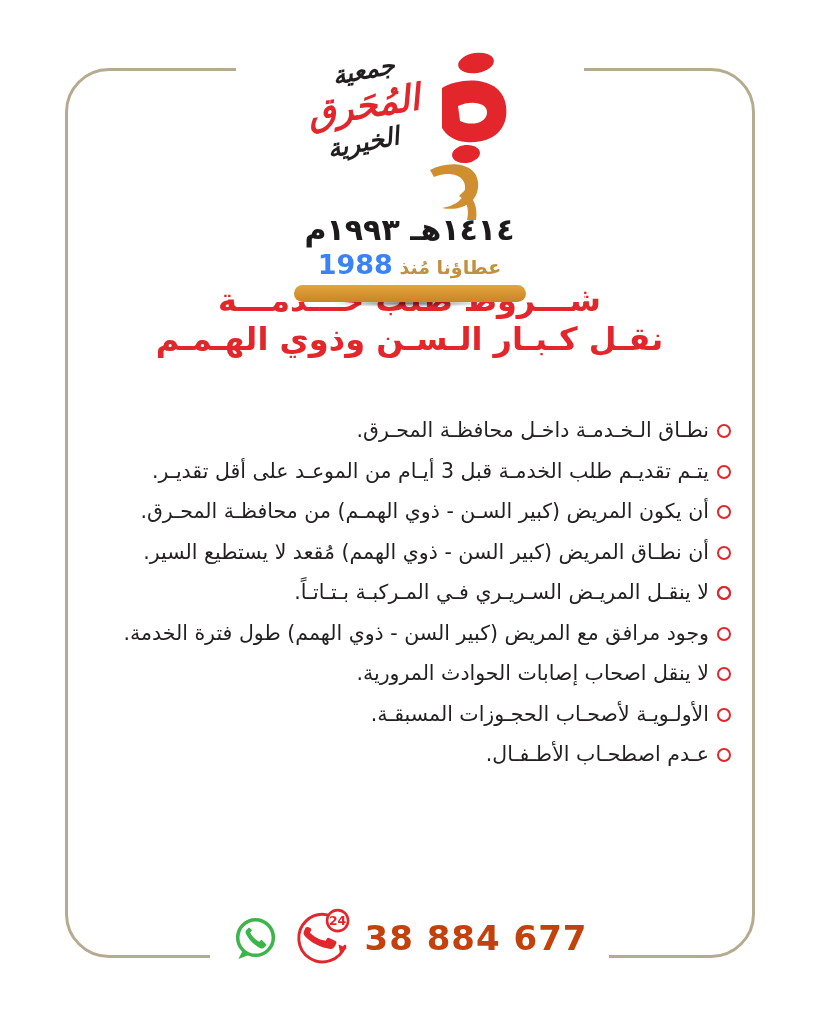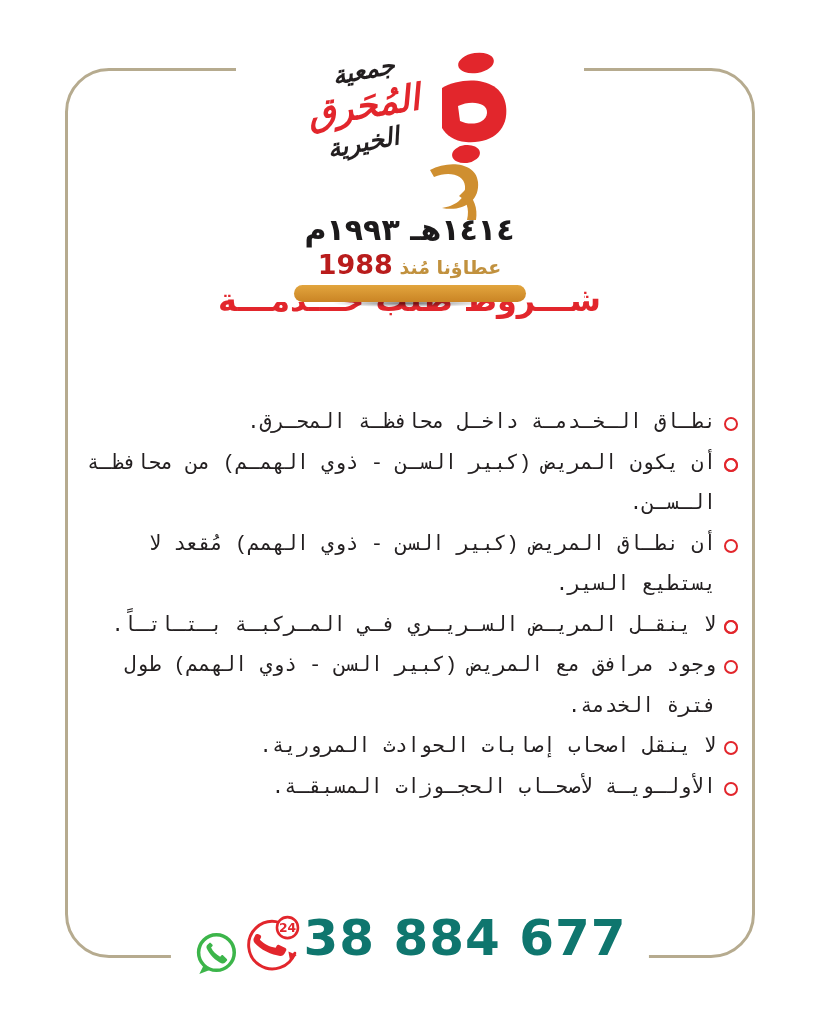--- a/index.html
+++ b/index.html
@@ -21,56 +21,56 @@
   .calli{display:flex;flex-direction:column;align-items:center;margin-top:6px;}
   .calli-l1{font-size:25px;font-weight:bold;font-style:italic;color:#231f20;transform:rotate(-11deg);}
   .calli-l2{font-size:36px;font-weight:bold;font-style:italic;color:#e2262c;transform:rotate(-9deg);margin-top:0px;}
   .calli-l3{font-size:25px;font-weight:bold;font-style:italic;color:#231f20;transform:rotate(-11deg);margin-top:2px;}
   .glyph{margin-left:4px;margin-bottom:-22px;}
   .years{
     direction:rtl;font-size:30px;font-weight:bold;color:#1c1a1b;
     margin-top:12px;letter-spacing:1px;white-space:nowrap;
   }
   .tagline{direction:rtl;font-size:19px;font-weight:bold;color:#c1913e;margin-top:2px;white-space:nowrap;}
-  .tagline .y1988{color:#b91c1c;font-size:27px;letter-spacing:1px;}
+  .tagline .y1988{color:#3b82f6;font-size:27px;letter-spacing:1px;}
   .gold-bar{
     width:232px;height:17px;margin:5px auto 0;
     background:linear-gradient(#e2a53e,#ca8424);border-radius:9px;position:relative;
   }
   .gold-bar::after{
     content:"";position:absolute;left:6%;right:6%;top:100%;height:12px;
     background:radial-gradient(ellipse 50% 45% at 50% 10%, rgba(0,0,0,.55), rgba(0,0,0,0) 75%);
   }
   
   .title{
     position:absolute;top:281px;left:0;width:100%;text-align:center;
     color:#e2262c;font-weight:bold;direction:rtl;z-index:1;
   }
   .title-line{font-size:32px;line-height:39px;}
   
   .conds{
     position:absolute;top:394px;right:70px;left:70px;direction:rtl;z-index:1;
-    margin:9px;padding:0;list-style:none;font-family:Liberation Mono, monospace;
+    margin:16px;padding:0;list-style:none;
   }
   .cond{
     position:relative;padding-right:24px;color:#231f20;
     font-size:20.5px;line-height:40.5px;white-space:pre-line;text-align:right;
   }
   .cond .ring{
     position:absolute;right:2px;top:14px;width:10px;height:10px;
     border:2px solid #e2262c;border-radius:50%;background:transparent;
   }
   
   .phone-row{
     position:absolute;top:899px;left:50%;transform:translateX(-50%);
     background:#ffffff;padding:0 22px;z-index:2;
-    display:flex;align-items:flex-end;height:78px;
+    display:flex;align-items:center;gap:11px;height:78px;
   }
   .phone-number{
-    color:#0f766e;font-size:50px;font-weight:bold;letter-spacing:1px;
+    color:#c2410c;font-size:34px;font-weight:bold;letter-spacing:1px;
     white-space:nowrap;direction:ltr;line-height:78px;
   }
 </style>
 </head>
 <body>
 
 <div class="frame"></div>
 
 <div class="logo">
   <div class="logo-top">
@@ -92,32 +92,34 @@
   <div class="years">١٤١٤هـ  ١٩٩٣م</div>
   <div class="tagline">
     <span>عطاؤنا مُنذ</span>
     <span class="y1988">1988</span>
   </div>
   <div class="gold-bar"></div>
 </div>
 
 <div class="title">
   <div class="title-line">شـــروط طلب خـــدمـــة</div>
+  <div class="title-line">نقـل كـبـار الـسـن وذوي الهـمـم</div>
 </div>
 
 <ul class="conds">
   <li class="cond"><span class="ring"></span><span>نطـاق الـخـدمـة داخـل محافظـة المحـرق.</span></li>
-  <li class="cond"><span class="ring"></span></li>
-  <li class="cond"><span class="ring"></span><span>أن يكون المريض (كبير السـن - ذوي الهمـم) من محافظـة الـسـن.</span></li>
+  <li class="cond"><span class="ring"></span><span>يتـم تقديـم طلب الخدمـة قبل 3 أيـام من الموعـد على أقل تقديـر.</span></li>
+  <li class="cond"><span class="ring"></span><span>أن يكون المريض (كبير السـن - ذوي الهمـم) من محافظـة المحـرق.</span></li>
   <li class="cond"><span class="ring"></span><span>أن نطـاق المريض (كبير السن - ذوي الهمم) مُقعد لا يستطيع السير.</span></li>
   <li class="cond"><span class="ring"></span></li>
   <li class="cond"><span class="ring"></span><span>لا ينقـل المريـض السـريـري فـي المـركبـة بـتـاتـاً.</span></li>
   <li class="cond"><span class="ring"></span><span>وجود مرافق مع المريض (كبير السن - ذوي الهمم) طول فترة الخدمة.</span></li>
   <li class="cond"><span class="ring"></span><span>لا ينقل اصحاب إصابات الحوادث المرورية.</span></li>
   <li class="cond"><span class="ring"></span><span>الأولـويـة لأصحـاب الحجـوزات المسبقـة.</span></li>
+  <li class="cond"><span class="ring"></span><span>عـدم اصطحـاب الأطـفـال.</span></li>
 </ul>
 
 <div class="phone-row">
 
   <svg width="47" height="47" viewBox="0 0 48 48">
     <circle cx="24" cy="23" r="18.2" fill="none" stroke="#3cb54a" stroke-width="3.6"></circle>
     <path d="M11 36 L6.5 45 L16.5 41 Z" fill="#3cb54a"></path>
     <path transform="translate(11.5,10.5) scale(1.05)" fill="#3cb54a" d="M6.6 2.8c-.5-.5-1.3-.5-1.8 0L3.2 4.4c-1 1-1.3 2.4-.7 3.7 1.2 2.6 3.2 5.6 5.9 8.3 2.7 2.7 5.7 4.7 8.3 5.9 1.3.6 2.7.3 3.7-.7l1.6-1.6c.5-.5.5-1.3 0-1.8l-3.5-3.5c-.5-.5-1.3-.5-1.8 0l-1.2 1.2c-2-1-3.8-2.3-5.2-3.7C9 10.8 7.7 9 6.7 7l1.2-1.2c.5-.5.5-1.3 0-1.8L6.6 2.8z"></path>
   </svg>
 

